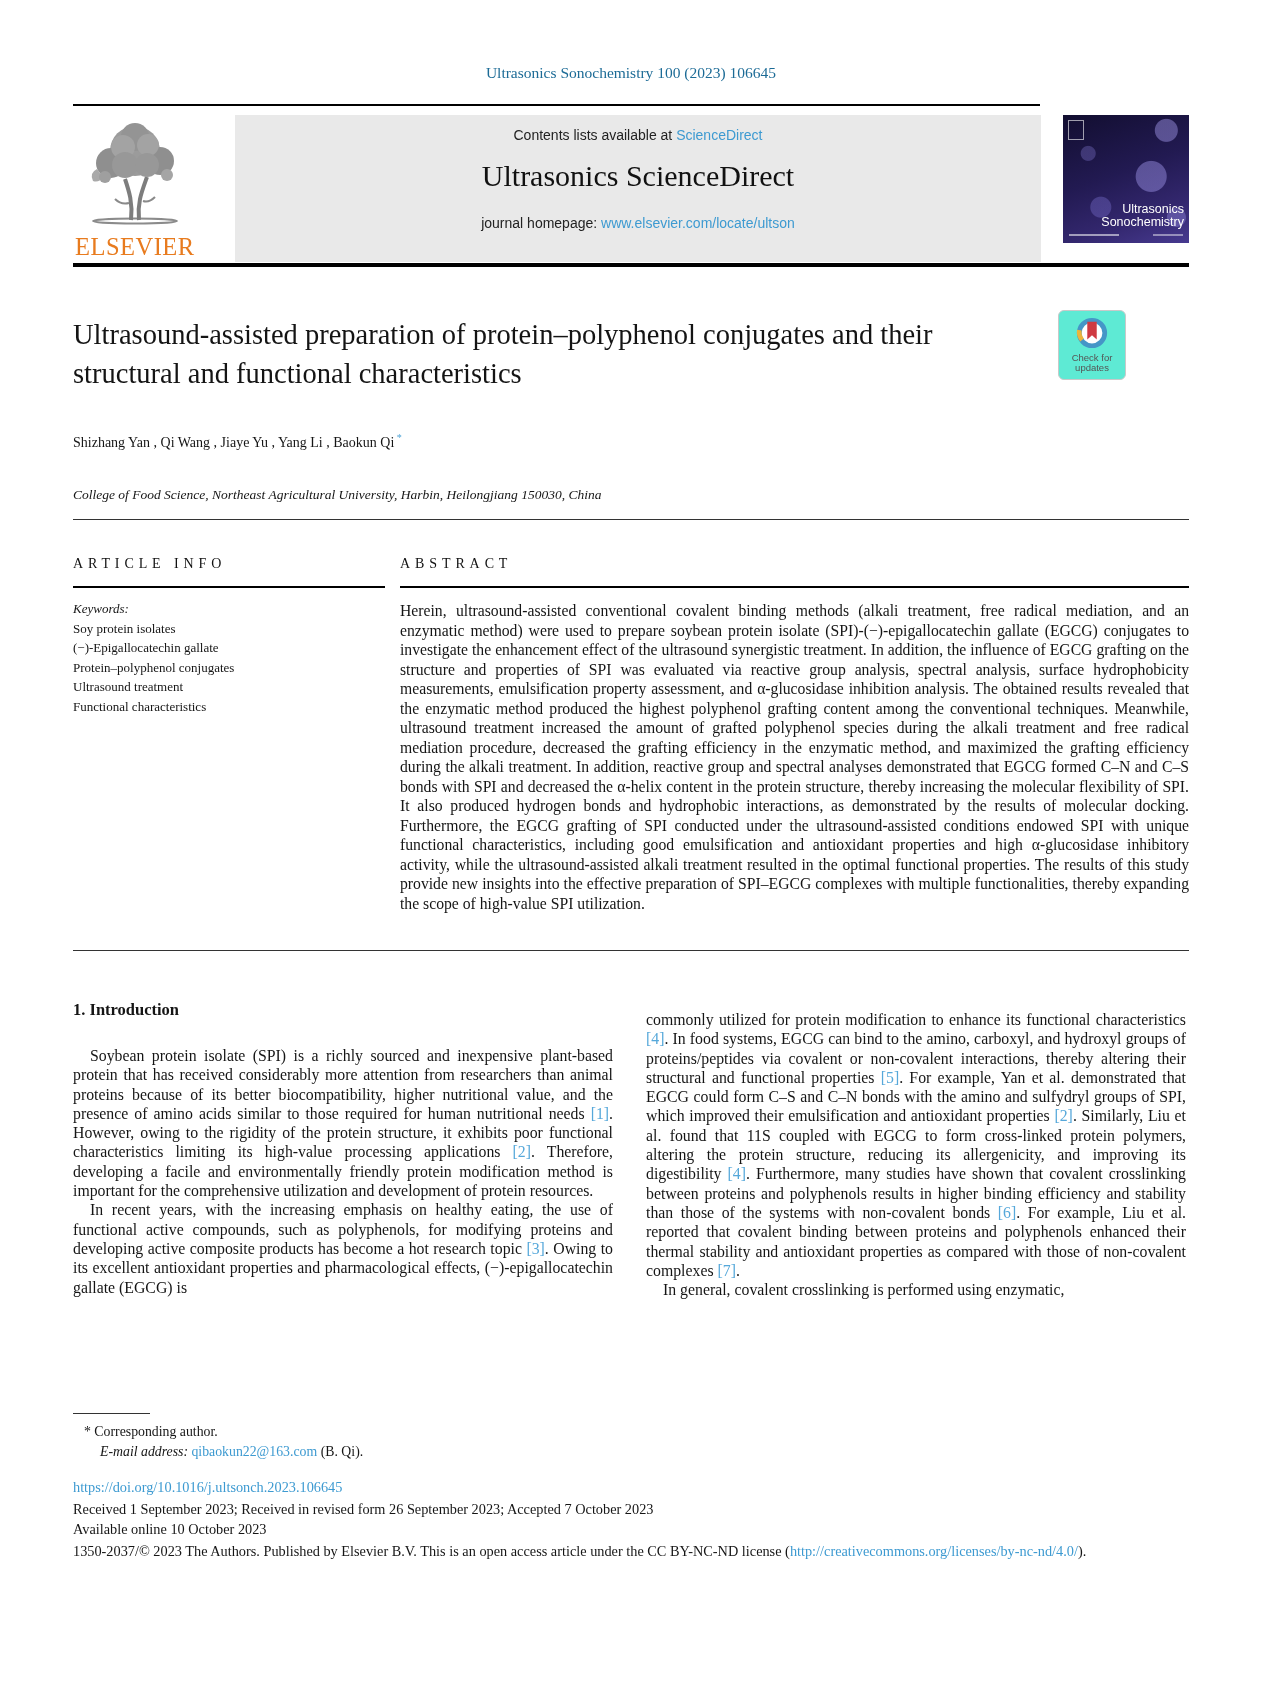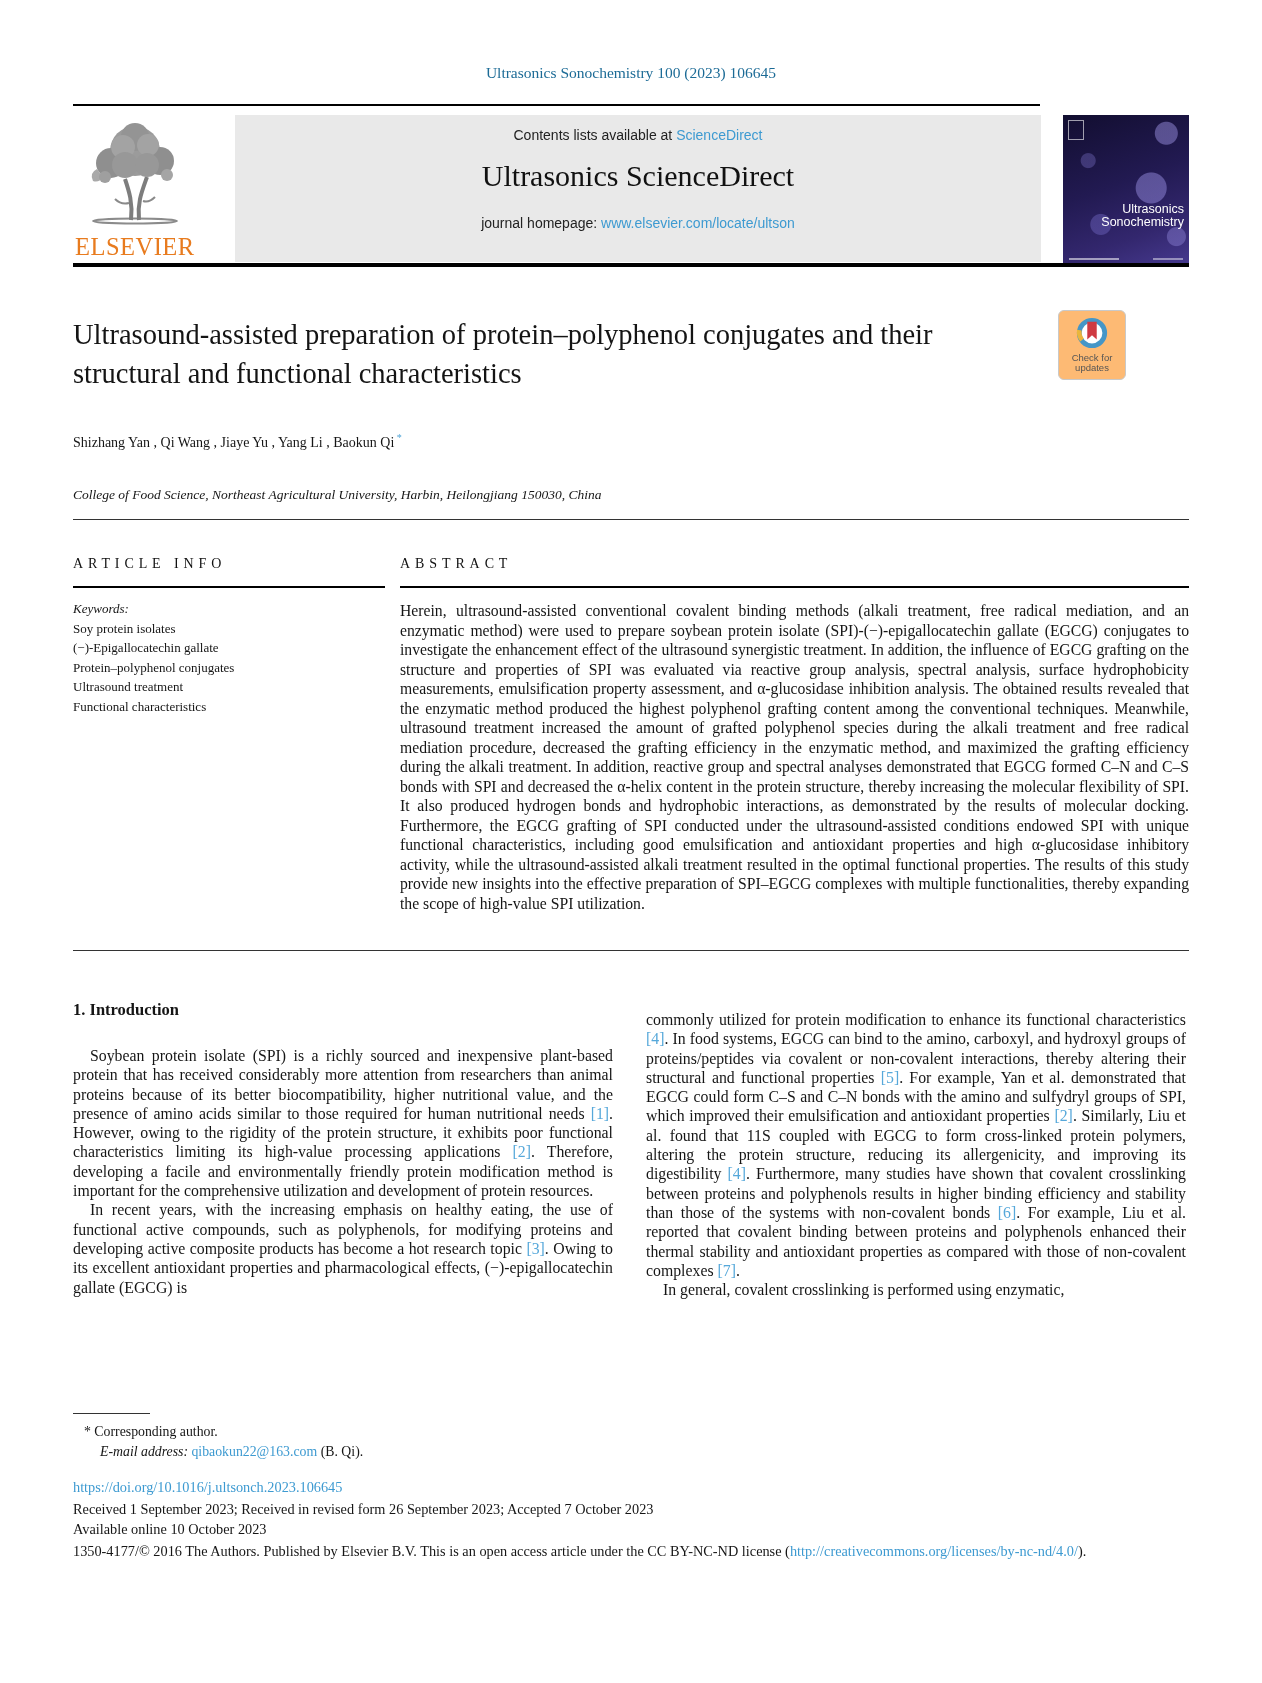--- a/index.html
+++ b/index.html
@@ -14,38 +14,38 @@
   .corr{color:#4da3d6;font-size:0.72em;vertical-align:super;}
   .citation{left:73px;top:64px;width:1116px;text-align:center;font-size:15.5px;color:#1c6b96;}
   .rule-top{left:73px;top:104px;width:967px;height:2px;background:#000;}
   .masthead{left:235px;top:115px;width:806px;height:147px;background:#e9e9e9;text-align:center;}
   .contents-line{margin-top:12px;font-size:14px;font-family:"Liberation Sans",sans-serif;color:#222;}
   .journal-title{margin-top:16px;font-size:30px;color:#111;}
   .homepage-line{margin-top:22px;font-size:14px;font-family:"Liberation Sans",sans-serif;color:#222;}
   .elsevier{left:75px;top:117px;width:148px;height:146px;}
   .elsevier-word{font-size:24.5px;color:#e87b1e;letter-spacing:0.5px;margin-top:0px;font-family:"Liberation Serif",serif;}
   .cover{
-    left:1063px;top:115px;width:126px;height:152px;
+    left:1063px;top:115px;width:126px;height:128px;
     background-image:
       radial-gradient(circle at 82% 12%, rgba(150,140,220,0.50) 0 11px, rgba(0,0,0,0) 12px),
       radial-gradient(circle at 20% 30%, rgba(130,120,210,0.35) 0 7px, rgba(0,0,0,0) 8px),
       radial-gradient(circle at 70% 48%, rgba(160,150,235,0.45) 0 15px, rgba(0,0,0,0) 16px),
       radial-gradient(circle at 30% 72%, rgba(120,110,205,0.40) 0 10px, rgba(0,0,0,0) 11px),
       radial-gradient(circle at 90% 80%, rgba(150,140,225,0.40) 0 9px, rgba(0,0,0,0) 10px),
       linear-gradient(160deg,#120e30 0%,#221a52 45%,#33276e 75%,#473a90 100%);
   }
   .cover-title{position:absolute;right:5px;top:88px;text-align:right;color:#fff;
     font-family:"Liberation Sans",sans-serif;font-size:12.5px;line-height:13px;}
   .cover-mark{position:absolute;left:5px;top:5px;width:14px;height:18px;opacity:0.85;
     border:1px solid rgba(255,255,255,0.7);}
   .cover-line{position:absolute;left:6px;bottom:7px;width:50px;height:2px;background:rgba(255,255,255,0.55);}
   .cover-line2{position:absolute;right:6px;bottom:7px;width:30px;height:2px;background:rgba(255,255,255,0.45);}
   .rule-thick{left:73px;top:263px;width:1116px;height:4px;background:#000;}
   .badge{
-    left:1058px;top:310px;width:66px;height:68px;background:#fdba74;
+    left:1058px;top:310px;width:66px;height:68px;background:#5eead4;
     border:1px solid #c9c9c9;border-radius:6px;text-align:center;
     font-family:"Liberation Sans",sans-serif;font-size:9.5px;line-height:10.5px;color:#555;
     cursor:pointer;
   }
   .badge svg{margin-top:5px;}
   .article-title{left:73px;top:316px;width:920px;font-size:28.5px;line-height:38.5px;color:#141414;}
   .authors{left:73px;top:432px;width:900px;font-size:14px;}
   .affiliation{left:73px;top:487px;width:900px;font-size:13.5px;font-style:italic;}
   .rule1{left:73px;top:519px;width:1116px;height:1px;background:#333;}
   .sec-head{font-size:14px;letter-spacing:0.35em;color:#111;}
@@ -171,16 +171,16 @@
     <span>*</span><span> Corresponding author.</span>
   </div>
   <div class="abs fn2">
     <span class="fn-label">E-mail address:</span><span class="lnk"> qibaokun22@163.com</span><span> (B. Qi).</span>
   </div>
 
   <div class="abs doi"><span class="lnk">https://doi.org/10.1016/j.ultsonch.2023.106645</span></div>
   <div class="abs received">Received 1 September 2023; Received in revised form 26 September 2023; Accepted 7 October 2023</div>
   <div class="abs available">Available online 10 October 2023</div>
   <div class="abs copyright">
-    <span>1350-4177/© 2016 The Authors. Published by Elsevier B.V. This is an open access article under the CC BY-NC-ND license (</span><span class="lnk">http://creativecommons.org/licenses/by-nc-nd/4.0/</span><span>).</span>
+    <span>1350-2037/© 2023 The Authors. Published by Elsevier B.V. This is an open access article under the CC BY-NC-ND license (</span><span class="lnk">http://creativecommons.org/licenses/by-nc-nd/4.0/</span><span>).</span>
   </div>
 
 </div>
 
 </body></html>

